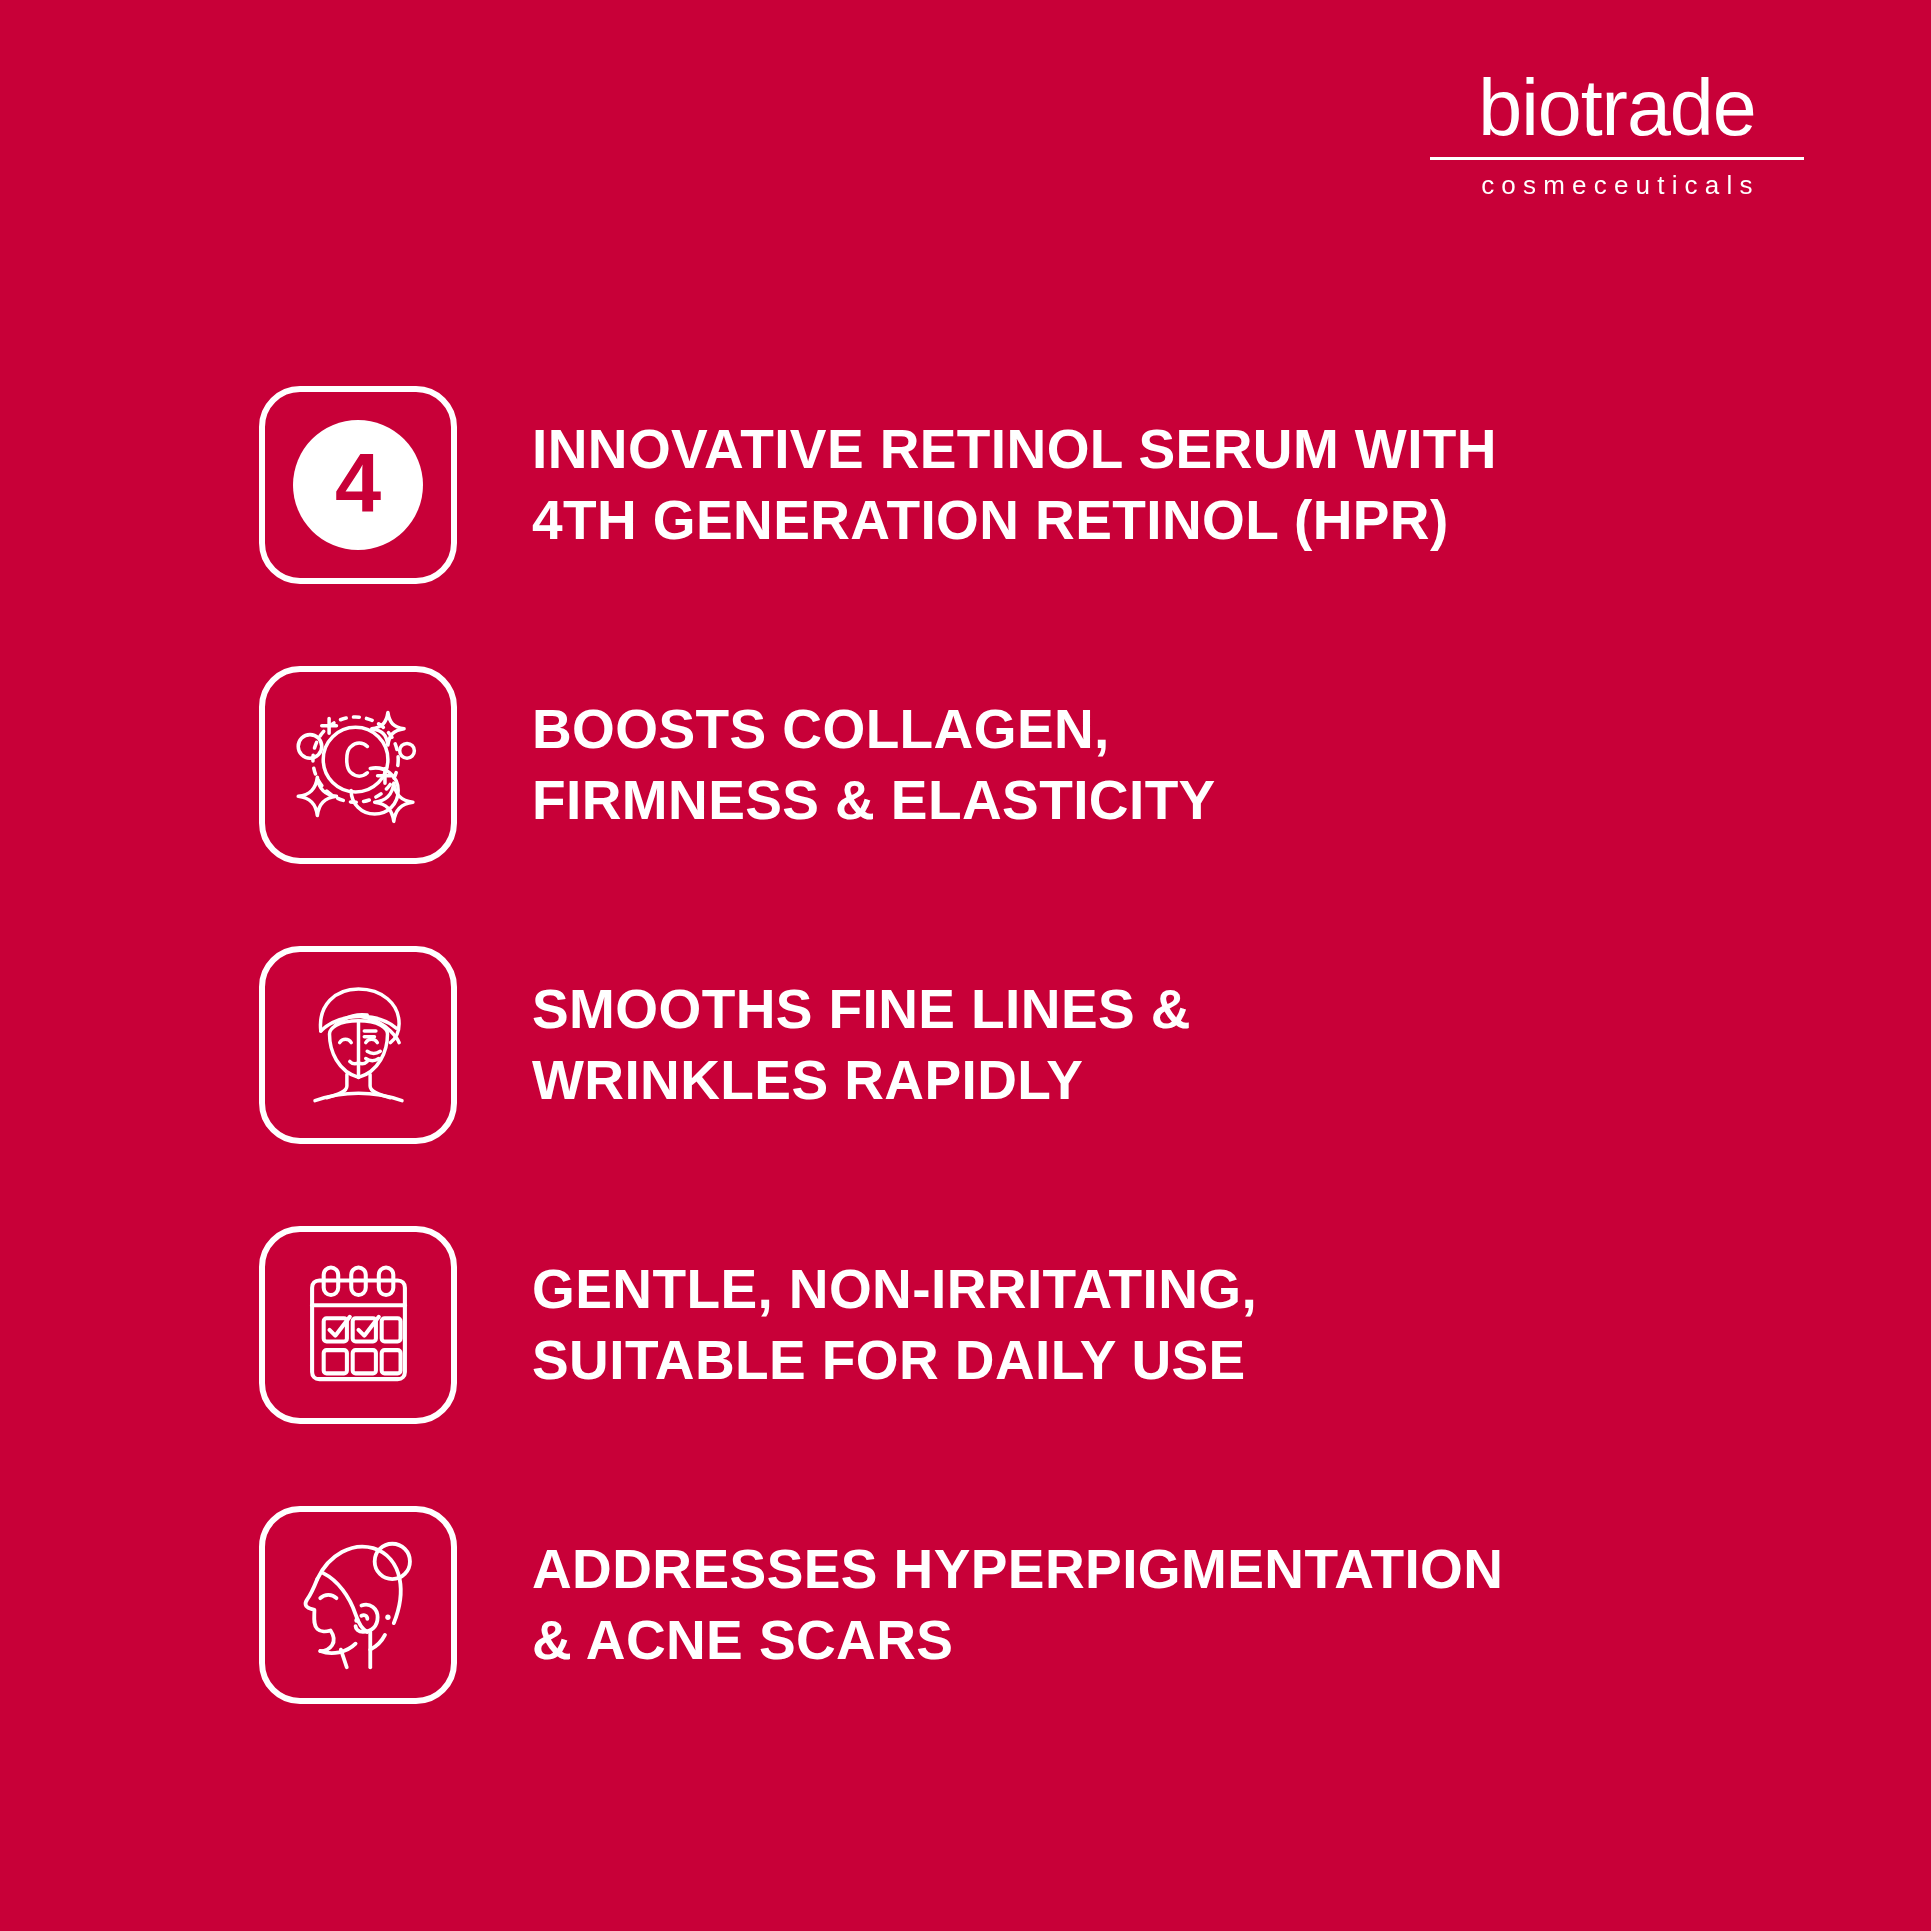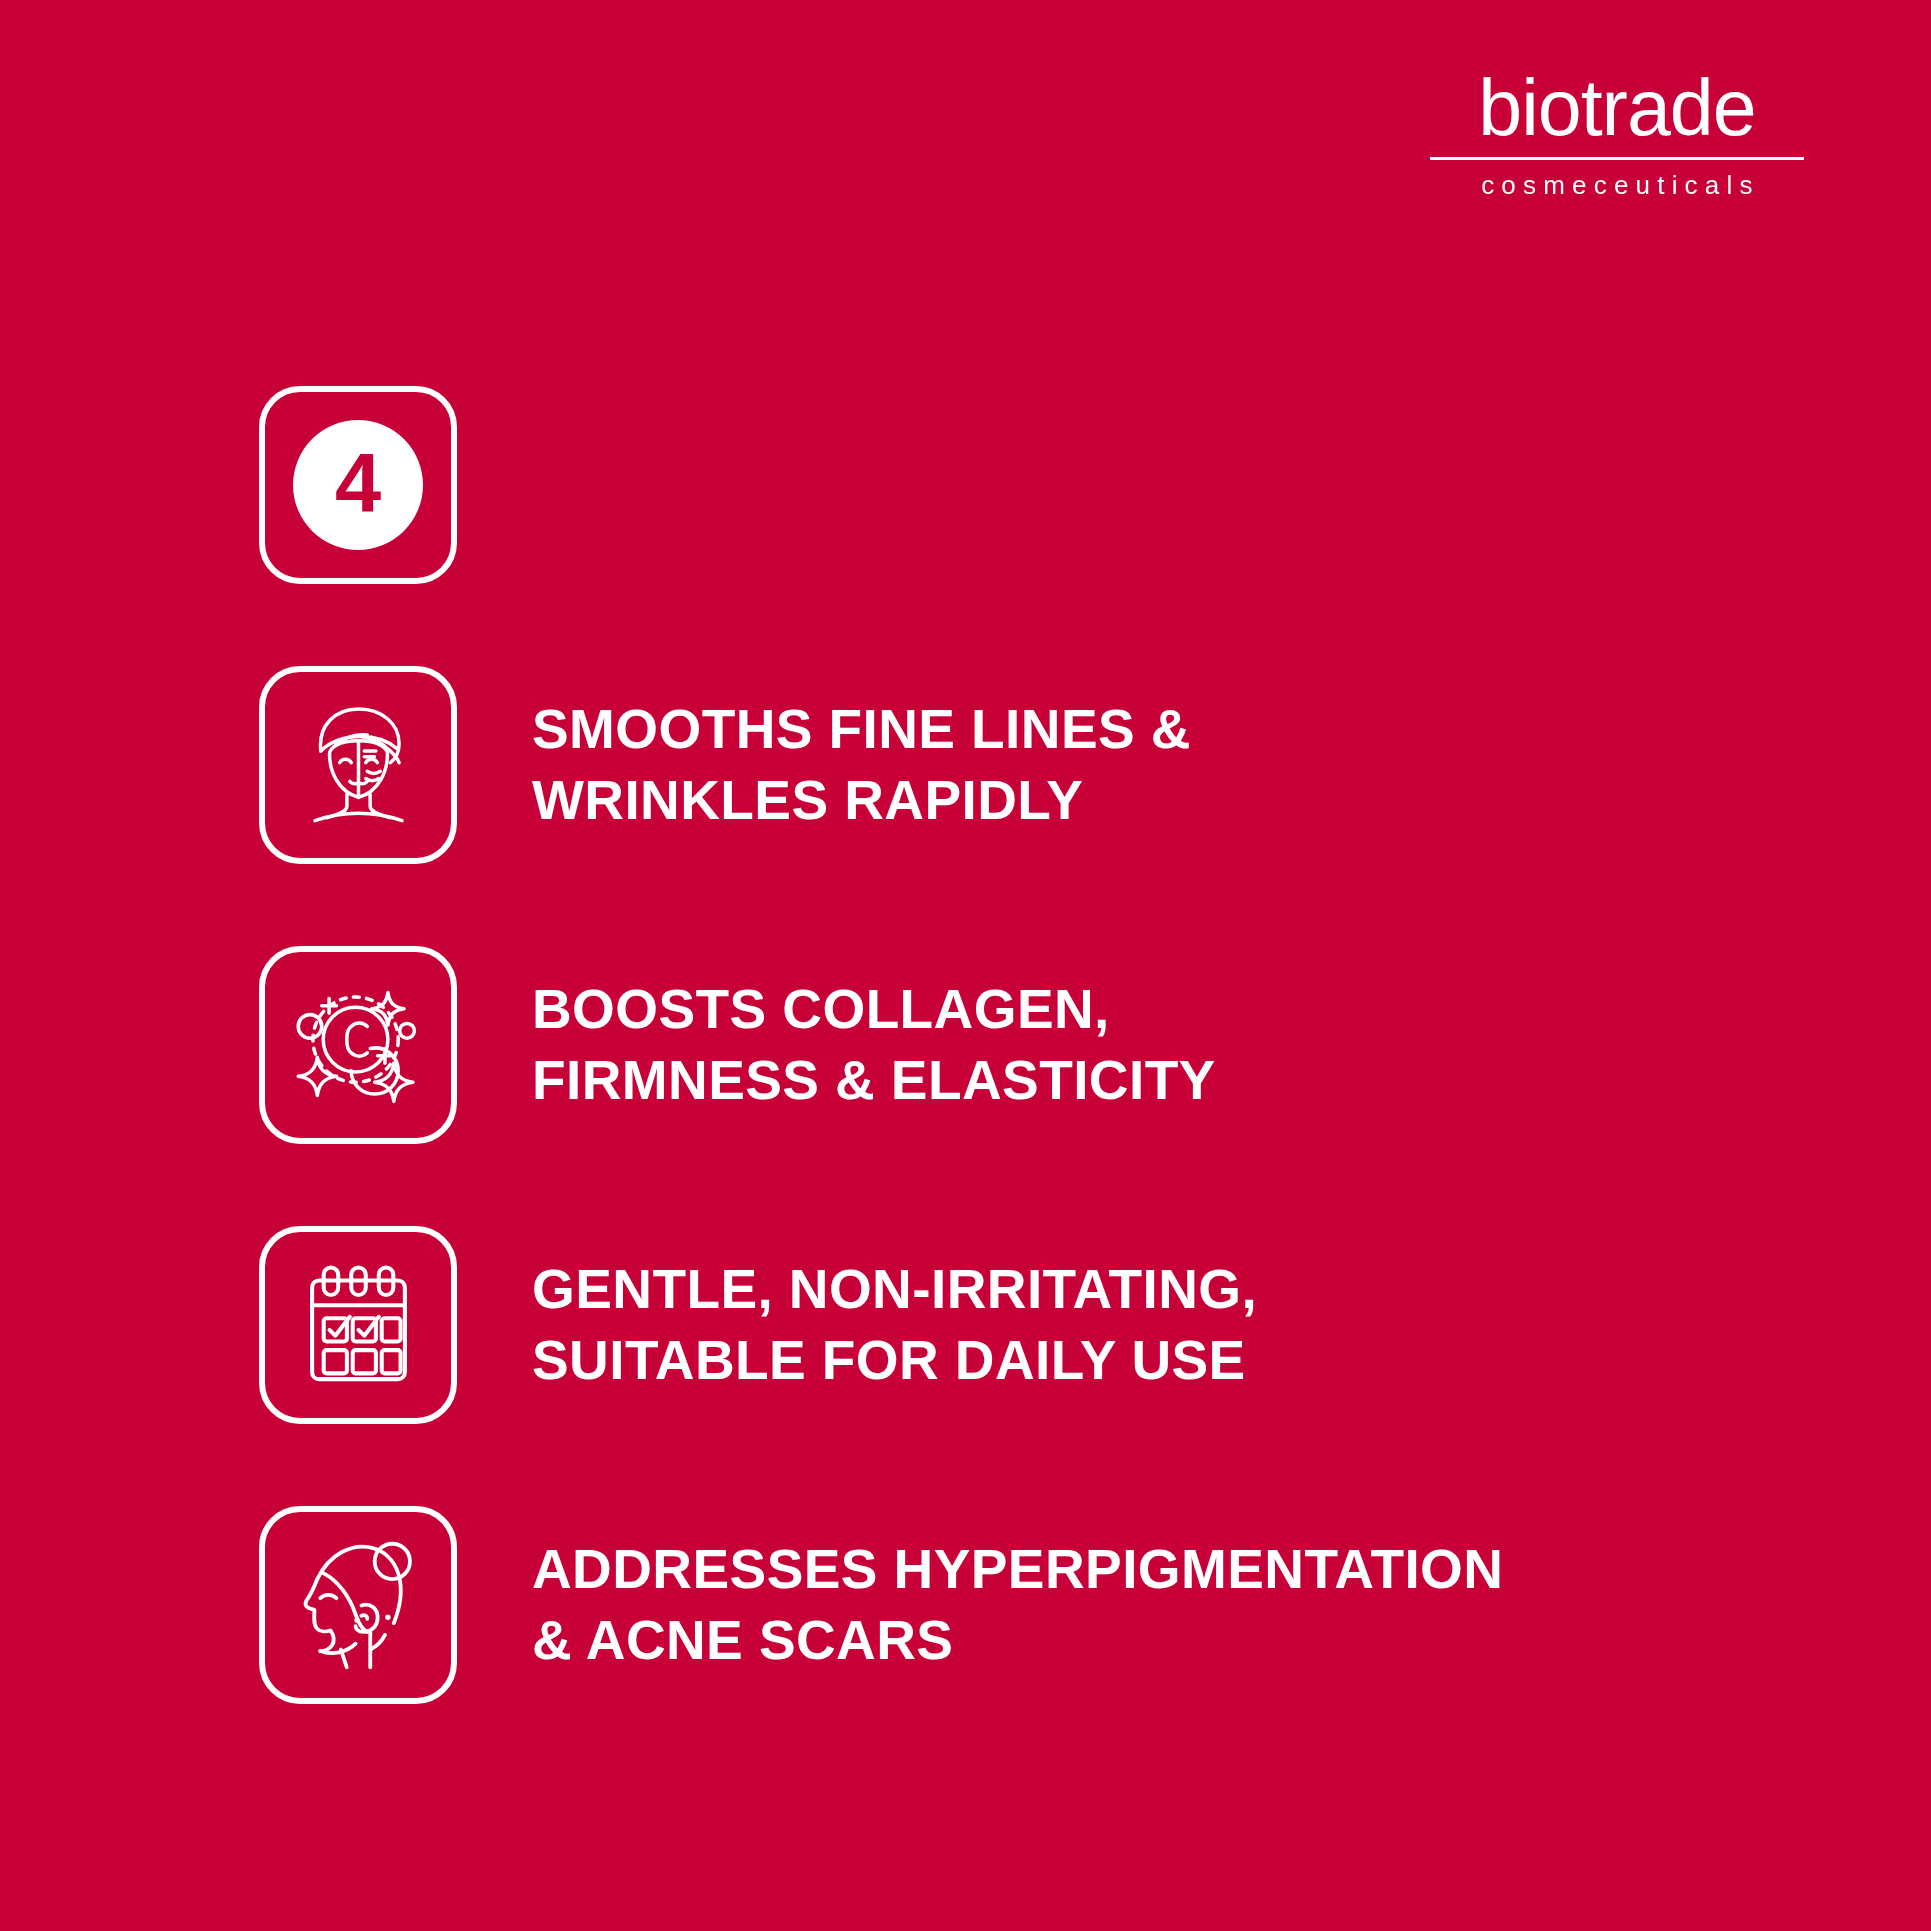--- a/index.html
+++ b/index.html
@@ -109,20 +109,53 @@
 </div>
 
 <div class="features">
 
   <div class="feature">
     <div class="icon-box">
       <div class="num-circle">
         <span>4</span>
       </div>
     </div>
+    <div class="feature-text">INNOVATIVE RETINOL SERUM WITH
+4TH GENERATION RETINOL (HPR)</div>
+  </div>
+
+  <div class="feature">
+    <div class="icon-box">
+      <svg width="147" height="147" viewBox="0 0 100 100" fill="none" stroke="#ffffff" stroke-width="2.4" stroke-linecap="round" stroke-linejoin="round">
+
+        <circle cx="48" cy="46" r="22"></circle>
+
+        <path d="M56 37 C53 34 48 34 45 37 C41 40 41 52 45 55 C48 58 53 58 56 55"></path>
+
+        <circle cx="48" cy="46" r="29" stroke-dasharray="4 5"></circle>
+
+        <path d="M58 52 C68 50 77 57 77 67 C77 76 70 83 61 83 C52 83 45 76 45 67"></path>
+
+        <circle cx="17" cy="37" r="8"></circle>
+
+        <circle cx="83" cy="40" r="5"></circle>
+
+        <path d="M30 18 L30 28 M25 23 L35 23"></path>
+
+        <path d="M68 52 L68 62 M63 57 L73 57"></path>
+
+        <path d="M70 14 C71 21 74 24 81 25 C74 26 71 29 70 36 C69 29 66 26 59 25 C66 24 69 21 70 14 Z"></path>
+
+        <path d="M22 58 C23 66 27 70 35 71 C27 72 23 76 22 84 C21 76 17 72 9 71 C17 70 21 66 22 58 Z"></path>
+
+        <path d="M74 62 C75 70 79 74 87 75 C79 76 75 80 74 88 C73 80 69 76 61 75 C69 74 73 70 74 62 Z"></path>
+      </svg>
+    </div>
+    <div class="feature-text">BOOSTS COLLAGEN,
+FIRMNESS &amp; ELASTICITY</div>
   </div>
 
   <div class="feature">
     <div class="icon-box">
       <svg width="145" height="145" viewBox="0 0 100 100" fill="none" stroke="#ffffff" stroke-width="2.4" stroke-linecap="round" stroke-linejoin="round">
 
         <path d="M24 40 C22 22 34 11 50 11 C66 11 78 21 78 35 C78 41 76 45 72 48"></path>
 
         <path d="M24 40 C30 34 40 30 52 30 C62 30 70 33 76 38"></path>
         <path d="M52 30 C58 31 66 34 72 40 C75 43 77 45 78 48"></path>
@@ -147,51 +180,20 @@
         <path d="M50 62 C52 63 54 63 56 61"></path>
 
         <path d="M42 70 L42 78 C42 82 36 84 28 86"></path>
         <path d="M58 70 L58 78 C58 82 64 84 72 86"></path>
 
         <path d="M20 88 C32 84 42 83 50 83 C58 83 68 84 80 88"></path>
       </svg>
     </div>
     <div class="feature-text">SMOOTHS FINE LINES &amp;
 WRINKLES RAPIDLY</div>
-  </div>
-
-  <div class="feature">
-    <div class="icon-box">
-      <svg width="147" height="147" viewBox="0 0 100 100" fill="none" stroke="#ffffff" stroke-width="2.4" stroke-linecap="round" stroke-linejoin="round">
-
-        <circle cx="48" cy="46" r="22"></circle>
-
-        <path d="M56 37 C53 34 48 34 45 37 C41 40 41 52 45 55 C48 58 53 58 56 55"></path>
-
-        <circle cx="48" cy="46" r="29" stroke-dasharray="4 5"></circle>
-
-        <path d="M58 52 C68 50 77 57 77 67 C77 76 70 83 61 83 C52 83 45 76 45 67"></path>
-
-        <circle cx="17" cy="37" r="8"></circle>
-
-        <circle cx="83" cy="40" r="5"></circle>
-
-        <path d="M30 18 L30 28 M25 23 L35 23"></path>
-
-        <path d="M68 52 L68 62 M63 57 L73 57"></path>
-
-        <path d="M70 14 C71 21 74 24 81 25 C74 26 71 29 70 36 C69 29 66 26 59 25 C66 24 69 21 70 14 Z"></path>
-
-        <path d="M22 58 C23 66 27 70 35 71 C27 72 23 76 22 84 C21 76 17 72 9 71 C17 70 21 66 22 58 Z"></path>
-
-        <path d="M74 62 C75 70 79 74 87 75 C79 76 75 80 74 88 C73 80 69 76 61 75 C69 74 73 70 74 62 Z"></path>
-      </svg>
-    </div>
-    <div class="feature-text">BOOSTS COLLAGEN,
-FIRMNESS &amp; ELASTICITY</div>
   </div>
 
   <div class="feature">
     <div class="icon-box">
       <svg width="145" height="145" viewBox="0 0 100 100" fill="none" stroke="#ffffff" stroke-width="2.8" stroke-linecap="round" stroke-linejoin="round">
 
         <path d="M18 24 C18 21 20 19 23 19 L77 19 C80 19 82 21 82 24 L82 82 C82 85 80 87 77 87 L23 87 C20 87 18 85 18 82 L18 24 Z"></path>
 
         <path d="M18 36 L82 36"></path>
 

